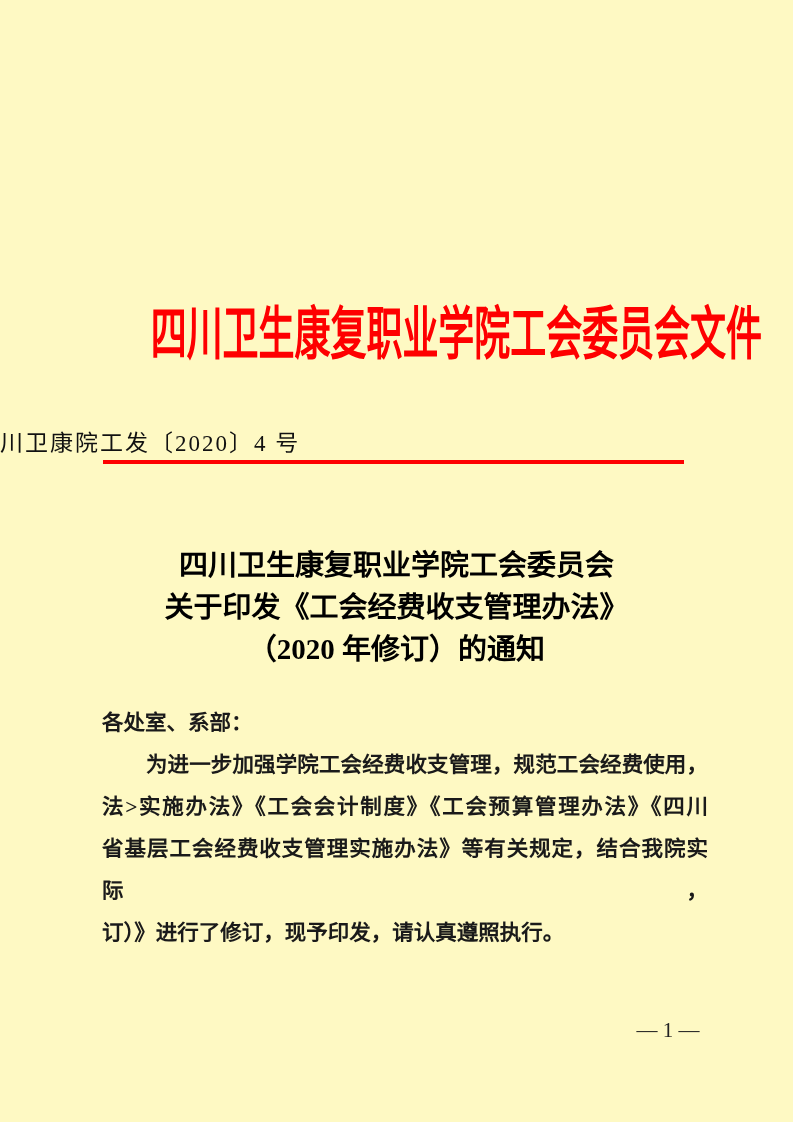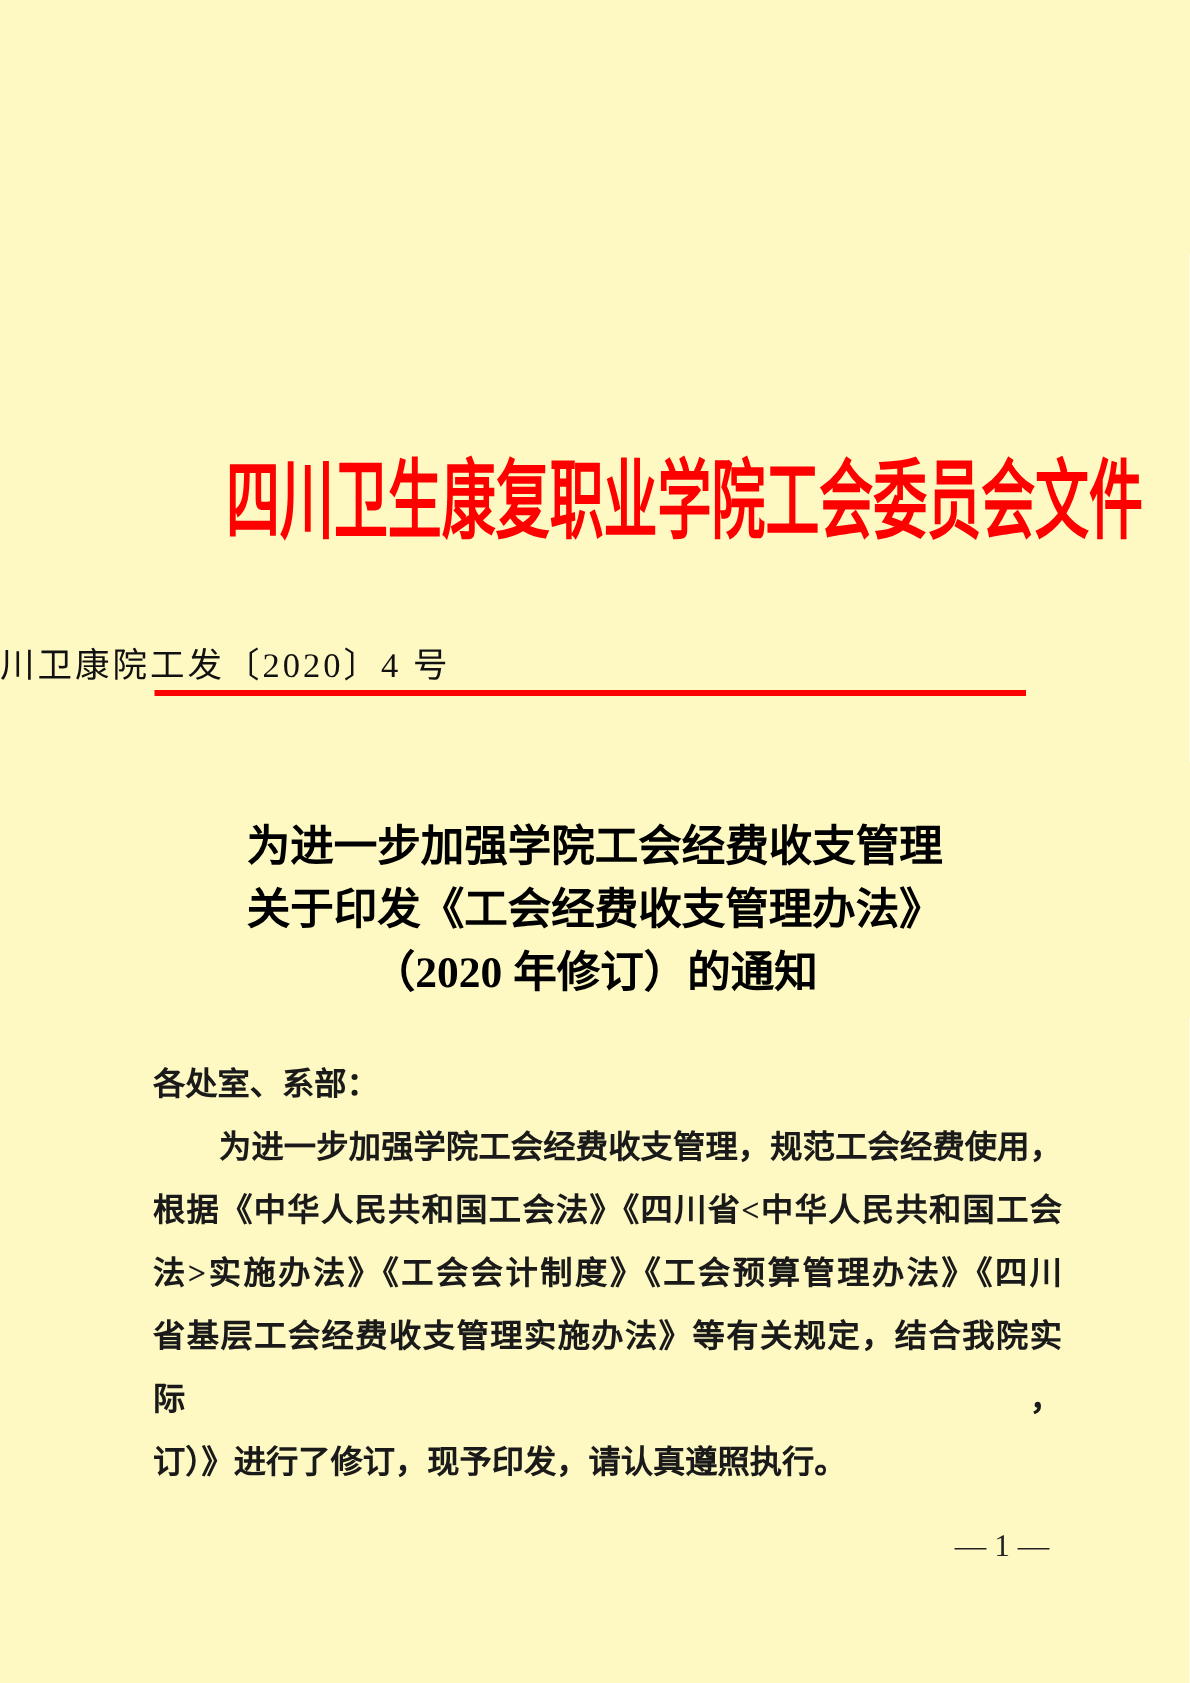--- a/index.html
+++ b/index.html
@@ -103,29 +103,28 @@
 
 <div class="page">
 
   <div class="org-title">四川卫生康复职业学院工会委员会文件</div>
 
   <div class="doc-number">川卫康院工发〔2020〕4 号</div>
 
   <div class="red-line"></div>
 
   <div class="notice-title">
-    <div>为进一步加强学院工会经费收支管理</div>
+    <div>四川卫生康复职业学院工会委员会</div>
     <div>关于印发《工会经费收支管理办法》</div>
     <div>（2020 年修订）的通知</div>
   </div>
 
   <div class="body-block">
     <div class="body-line">各处室、系部：</div>
     <div class="body-line jl indent">为进一步加强学院工会经费收支管理，规范工会经费使用，</div>
-    <div class="body-line jl">根据《中华人民共和国工会法》《四川省&lt;中华人民共和国工会</div>
     <div class="body-line jl">法&gt;实施办法》《工会会计制度》《工会预算管理办法》《四川</div>
     <div class="body-line jl">省基层工会经费收支管理实施办法》等有关规定，结合我院实际，</div>
     <div class="body-line">订）》进行了修订，现予印发，请认真遵照执行。</div>
   </div>
 
   <div class="page-number">— 1 —</div>
 
 </div>
 
 </body></html>

